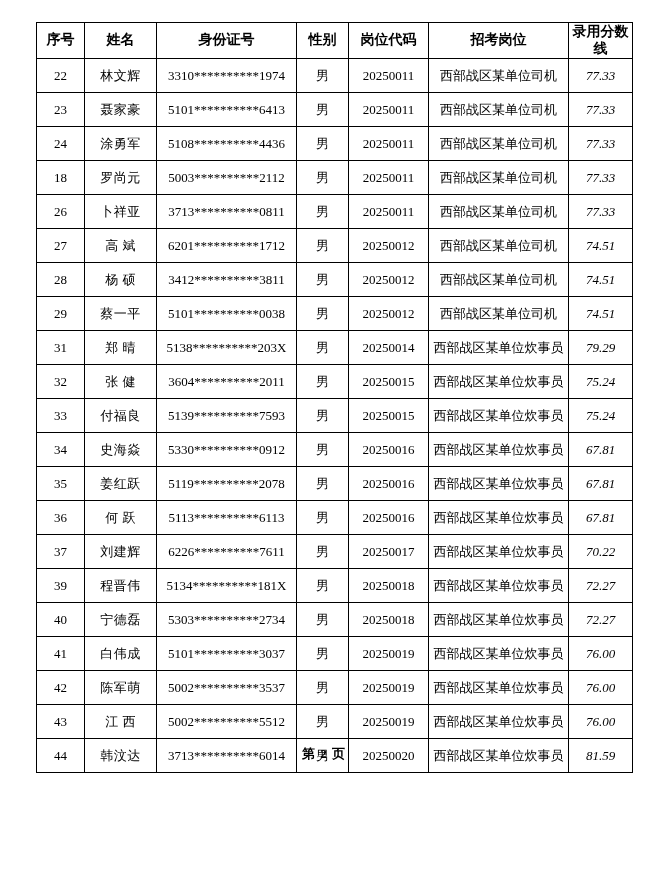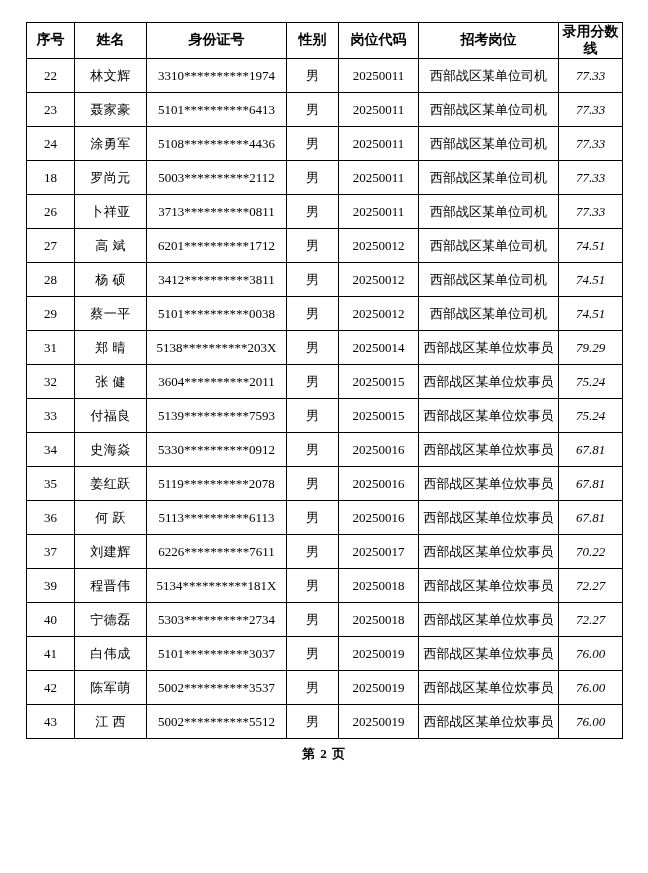--- a/index.html
+++ b/index.html
@@ -11,21 +11,21 @@
     width: 648px;
     height: 873px;
     font-family: "Liberation Serif", "DejaVu Serif", serif;
     color: #000000;
     position: relative;
   }
   .page {
     width: 648px;
     height: 777px;
     box-sizing: border-box;
-    padding: 22px 26px 0 26px;
+    padding: 22px 26px 0 36px;
     position: relative;
   }
   table.roster {
     border-collapse: collapse;
     width: 596px;
     margin: 0 auto;
     table-layout: fixed;
   }
   table.roster th,
   table.roster td {
@@ -276,17 +276,26 @@
       </tr>
       <tr>
         <td class="cell-index">43</td>
         <td class="cell-name">江 西</td>
         <td class="cell-id">5002**********5512</td>
         <td class="cell-gender">男</td>
         <td class="cell-code">20250019</td>
         <td class="cell-post">西部战区某单位炊事员</td>
         <td class="cell-score">76.00</td>
       </tr>
+      <tr>
+        <td class="cell-index">44</td>
+        <td class="cell-name">韩汶达</td>
+        <td class="cell-id">3713**********6014</td>
+        <td class="cell-gender">男</td>
+        <td class="cell-code">20250020</td>
+        <td class="cell-post">西部战区某单位炊事员</td>
+        <td class="cell-score">81.59</td>
+      </tr>
     </tbody>
   </table>
 
   <div class="footer">第 2 页</div>
 </div>
 
 </body></html>

